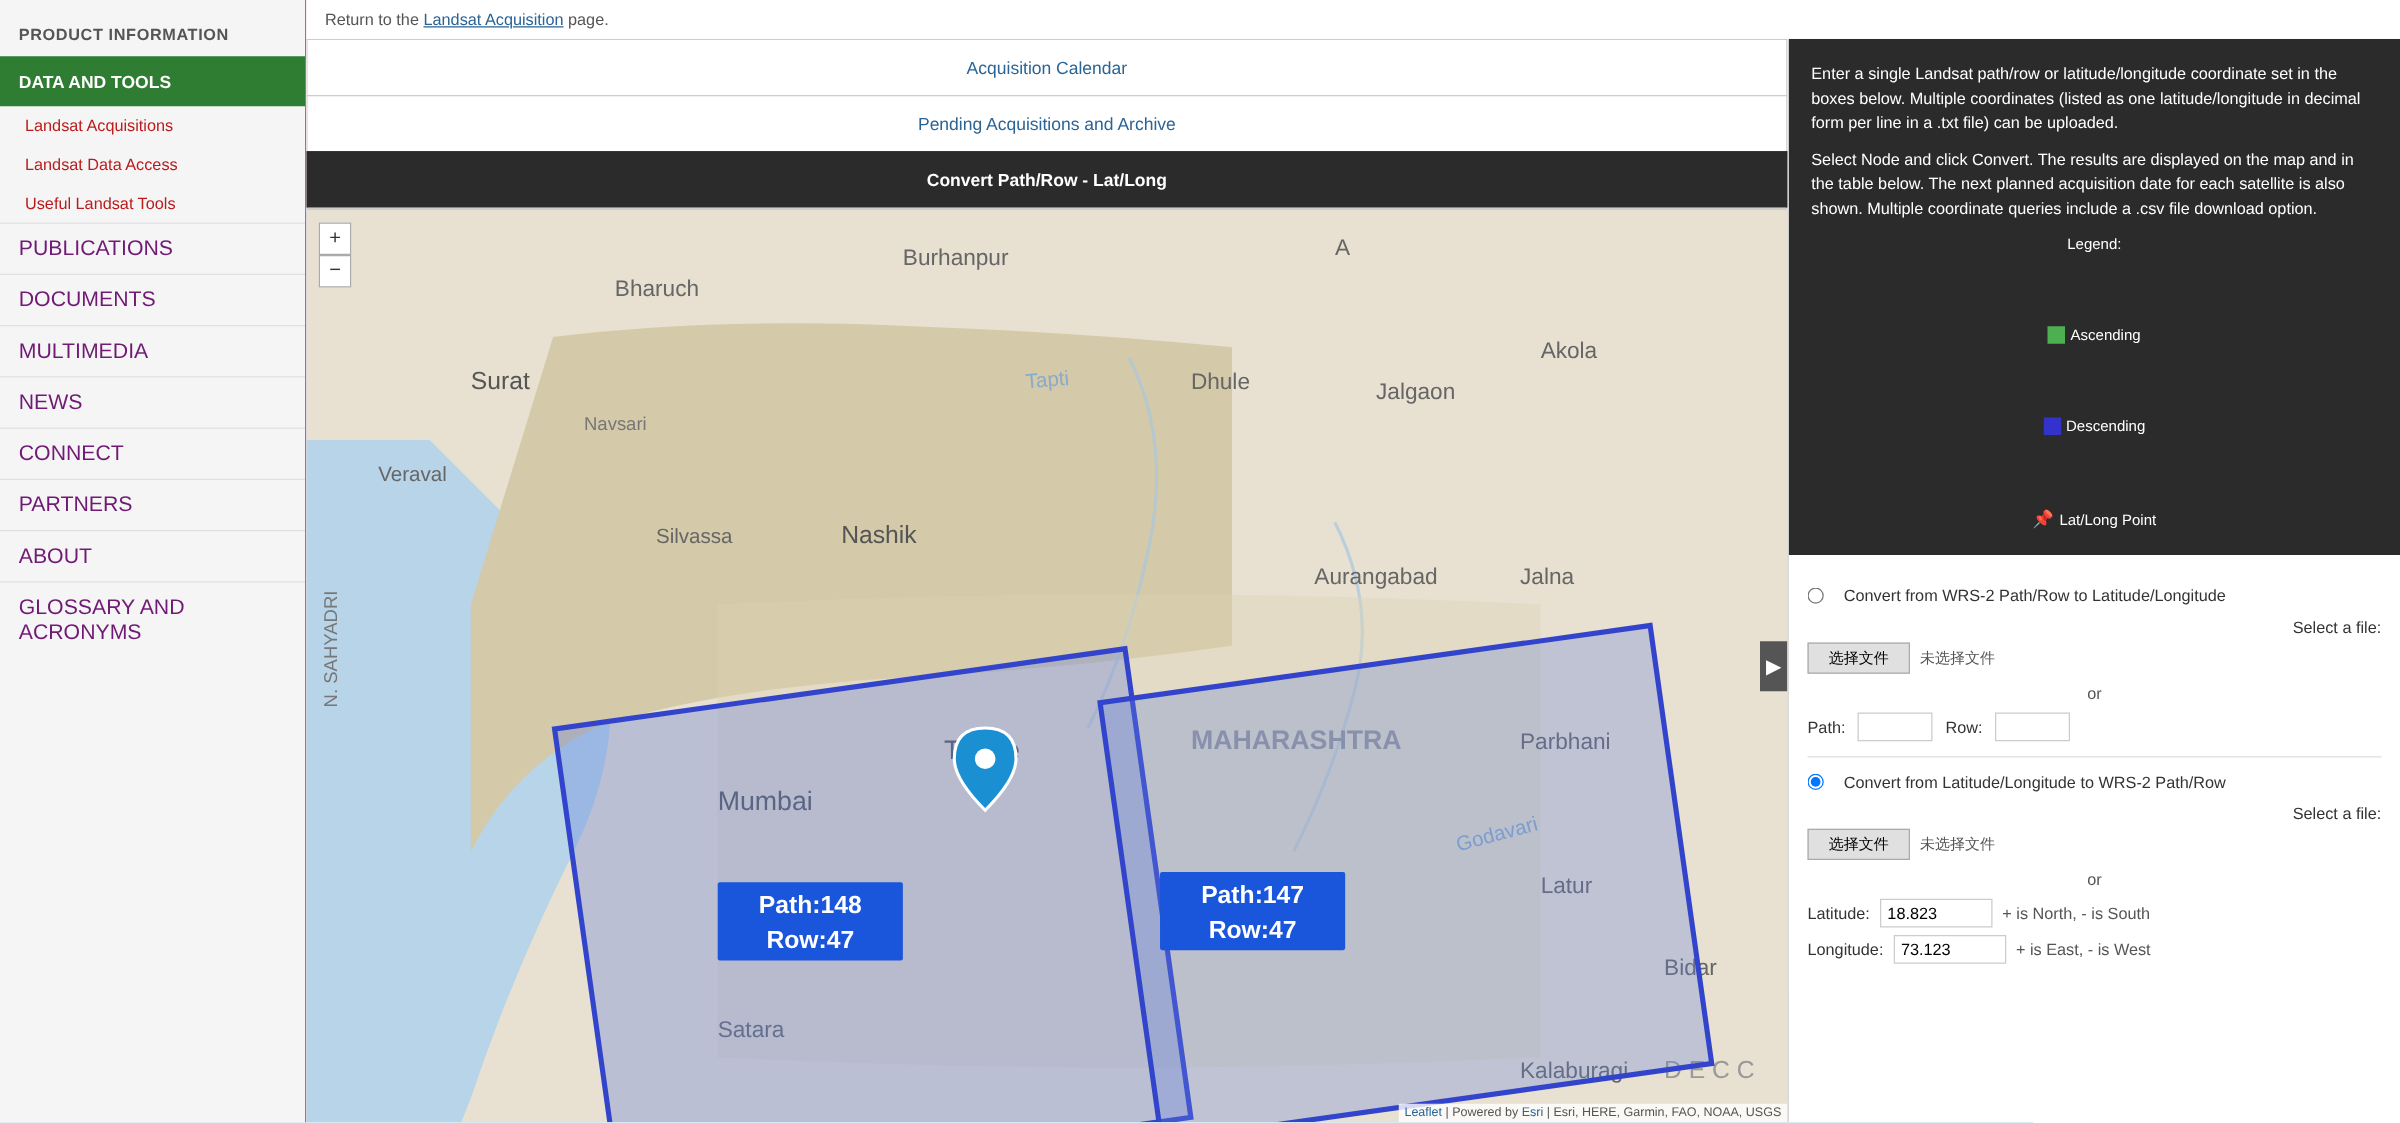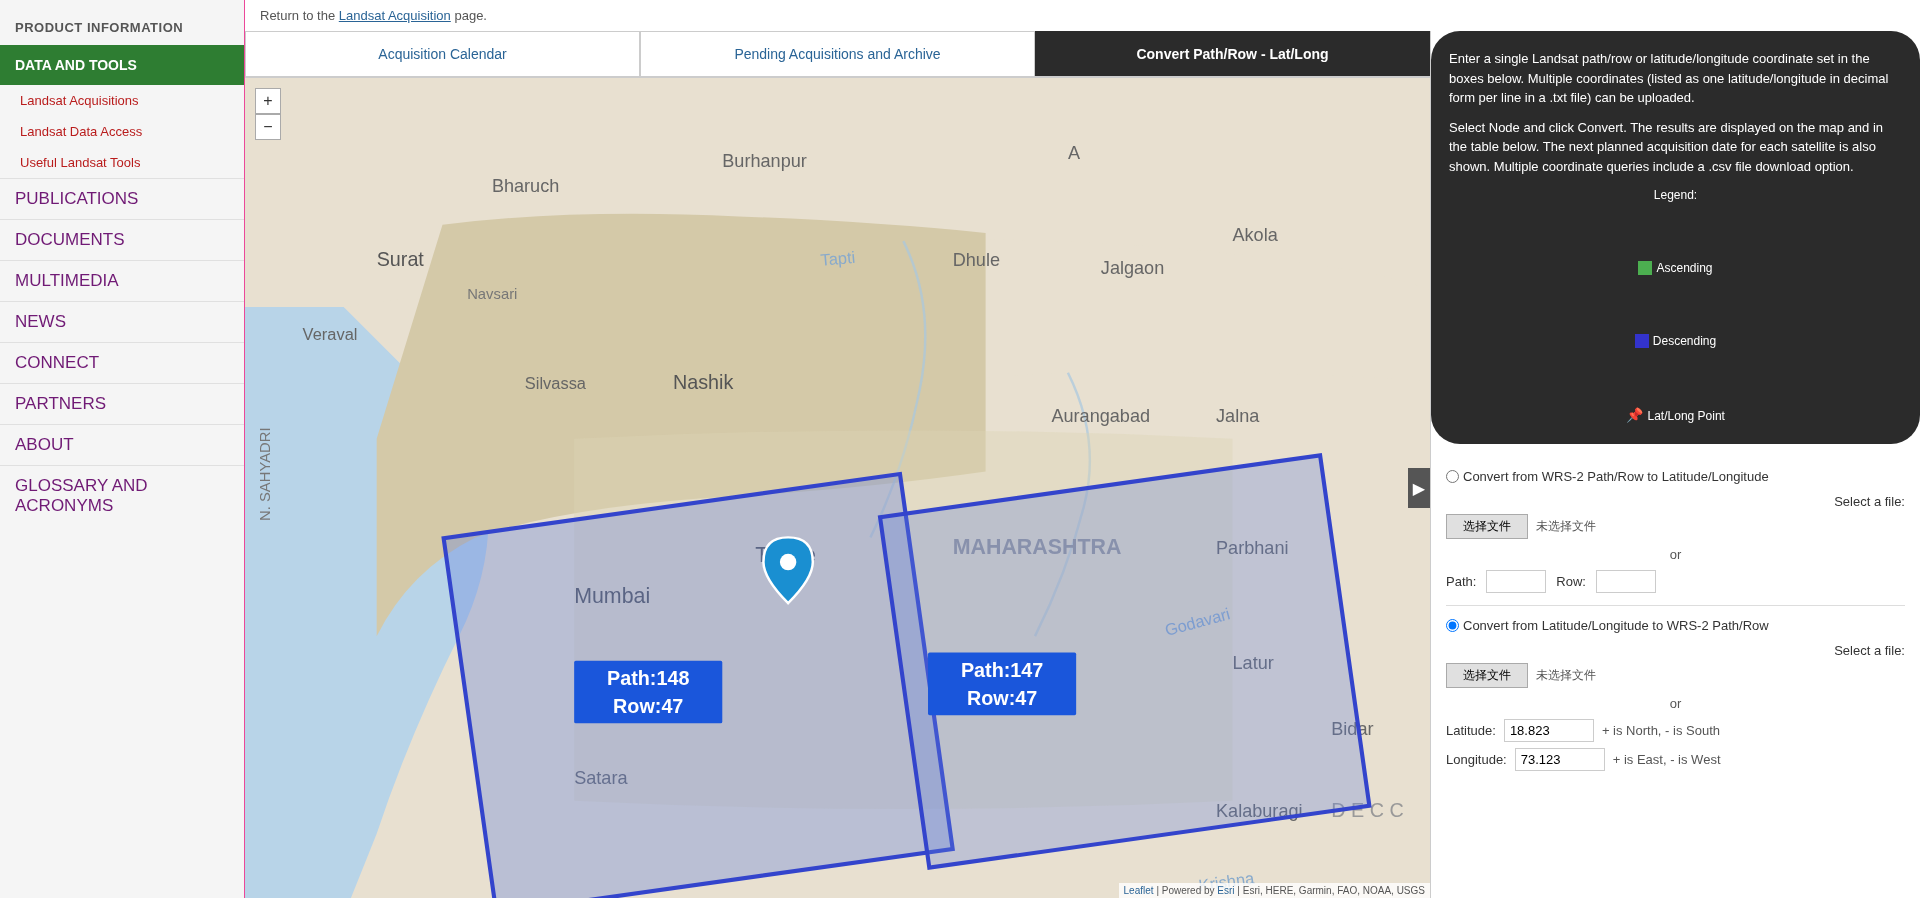--- a/index.html
+++ b/index.html
@@ -81,20 +81,21 @@
       flex-direction: column;
       position: relative;
       overflow: hidden;
     }
 
     
     #tabs {
       display: flex;
       border-bottom: 2px solid #ccc;
       background: #fff;
+      flex-direction: column;
     }
     .tab {
       flex: 1;
       text-align: center;
       padding: 14px 10px;
       font-size: 14px;
       color: #2a6496;
       cursor: pointer;
       border: 1px solid #ccc;
       border-bottom: none;
@@ -182,21 +183,20 @@
       border-left: 1px solid #ccc;
     }
 
     
     #info-box {
       background: #2b2b2b;
       color: #fff;
       padding: 18px;
       font-size: 13px;
       line-height: 1.5;
-      border-radius: 29px;
     }
     #legend-bar {
       display: flex;
       align-items: center;
       gap: 12px;
       margin-top: 10px;
       font-size: 12px;
       flex-direction: column;
     }
     .legend-item {
@@ -215,21 +215,21 @@
     .legend-pin { font-size: 14px; color: #1a8fd1; }
 
     
     #form-area {
       padding: 15px;
       background: #fff;
     }
     .radio-row {
       display: flex;
       align-items: center;
-      gap: 4px;
+      gap: 16px;
       margin: 10px 0;
       font-size: 13px;
     }
     .form-label {
       font-size: 13px;
       font-weight: normal;
       margin: 8px 0 5px 0;
       text-align: right;
     }
     .file-upload-row {

